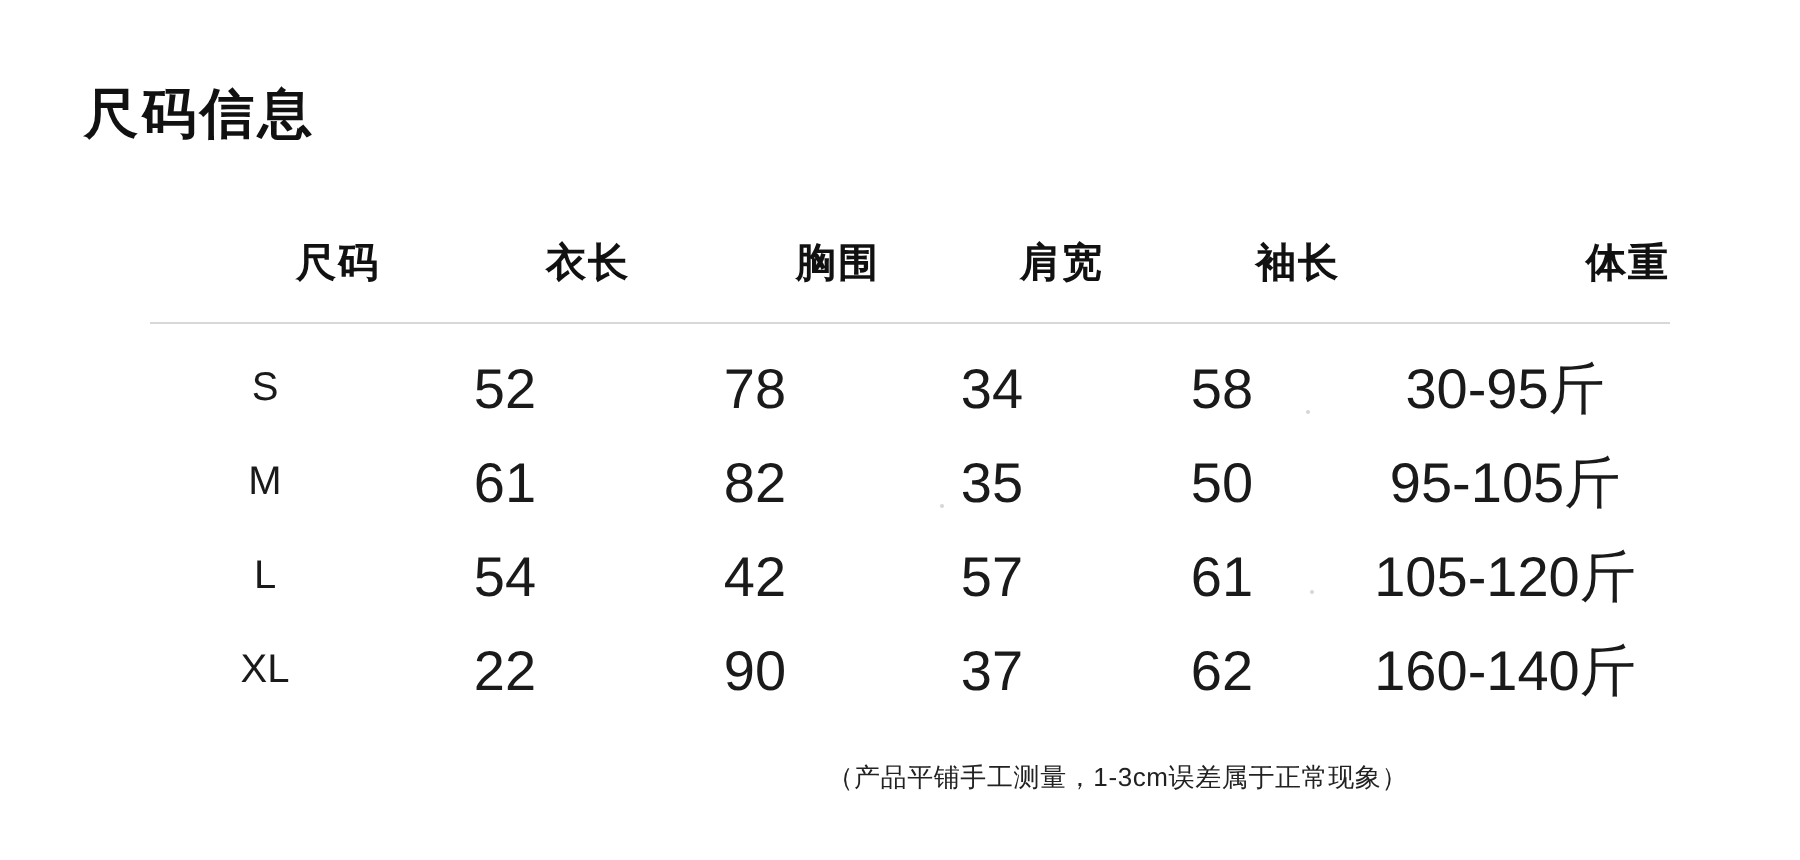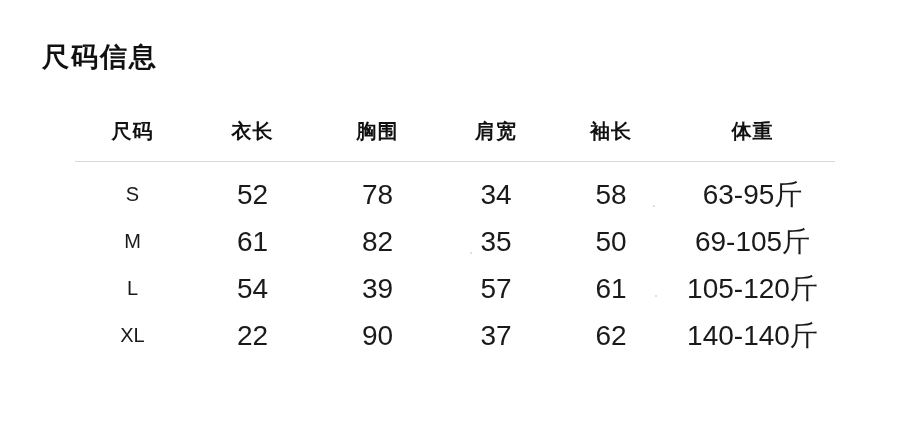--- a/index.html
+++ b/index.html
@@ -41,21 +41,21 @@
   .size-table col.c0 { width: 115px; }
   .size-table col.c1 { width: 125px; }
   .size-table col.c2 { width: 125px; }
   .size-table col.c3 { width: 112px; }
   .size-table col.c4 { width: 118px; }
   .size-table col.c5 { width: 165px; }
   .size-table th {
     font-size: 20px;
     font-weight: 600;
     color: #111;
-    text-align: center;
+    text-align: right;
     padding: 0 0 16px 0;
     letter-spacing: 1px;
   }
   .size-table thead tr {
     border-bottom: 1px solid #d8d8d8;
   }
   .size-table td {
     font-size: 28px;
     font-weight: 400;
     color: #1a1a1a;
@@ -113,47 +113,48 @@
         <th>体重</th>
       </tr>
     </thead>
     <tbody>
       <tr>
         <td class="sizecol">S</td>
         <td>52</td>
         <td>78</td>
         <td>34</td>
         <td>58</td>
-        <td>63-95斤</td>
+        <td>30-95斤</td>
       </tr>
       <tr>
         <td class="sizecol">M</td>
         <td>61</td>
         <td>82</td>
         <td>35</td>
         <td>50</td>
-        <td>69-105斤</td>
+        <td>95-105斤</td>
       </tr>
       <tr>
         <td class="sizecol">L</td>
         <td>54</td>
-        <td>39</td>
+        <td>42</td>
         <td>57</td>
         <td>61</td>
         <td>105-120斤</td>
       </tr>
       <tr>
         <td class="sizecol">XL</td>
         <td>22</td>
         <td>90</td>
         <td>37</td>
         <td>62</td>
-        <td>140-140斤</td>
+        <td>160-140斤</td>
       </tr>
     </tbody>
   </table>
 
+  <div class="note">（产品平铺手工测量，1-3cm误差属于正常现象）</div>
 
   <div class="speck" style="left:470px; top:252px;"></div>
   <div class="speck" style="left:653px; top:205px;"></div>
   <div class="speck" style="left:655px; top:295px;"></div>
 
 </div>
 
 </body></html>

